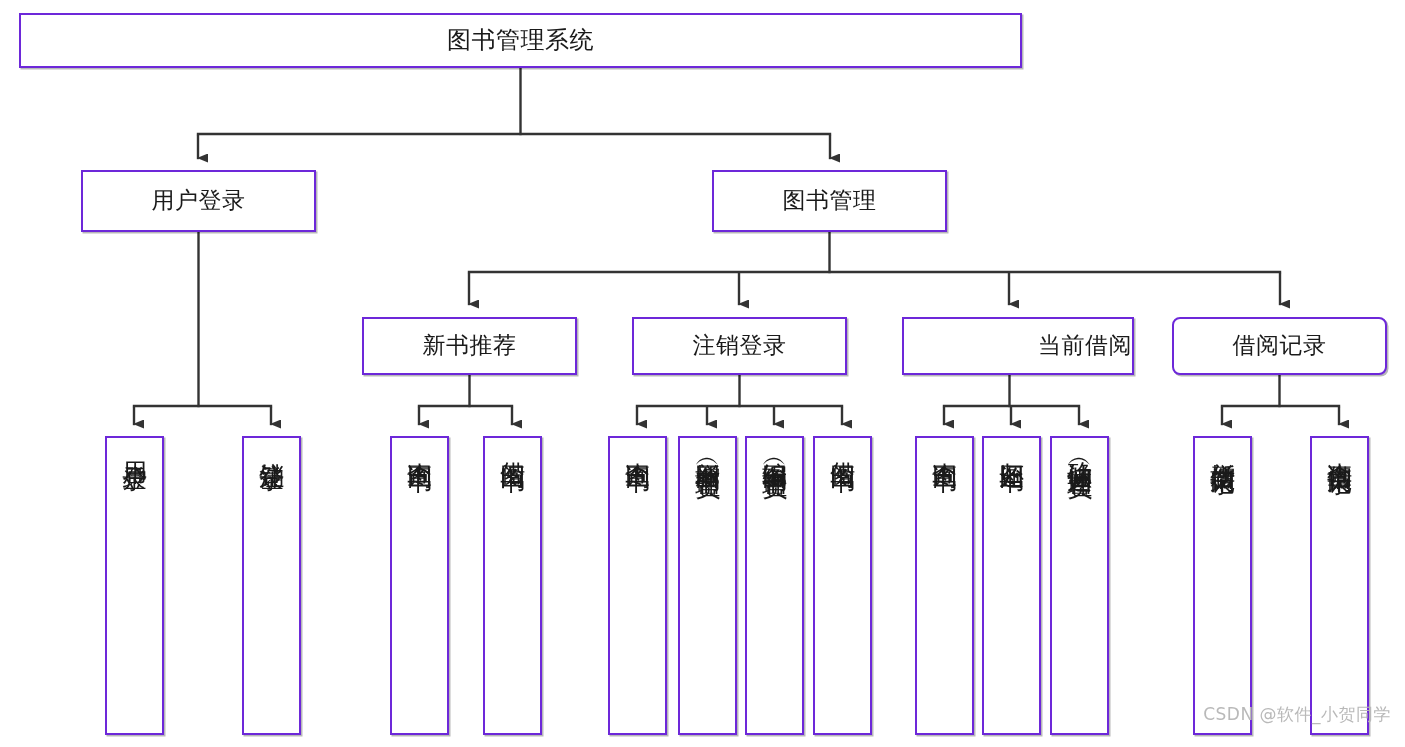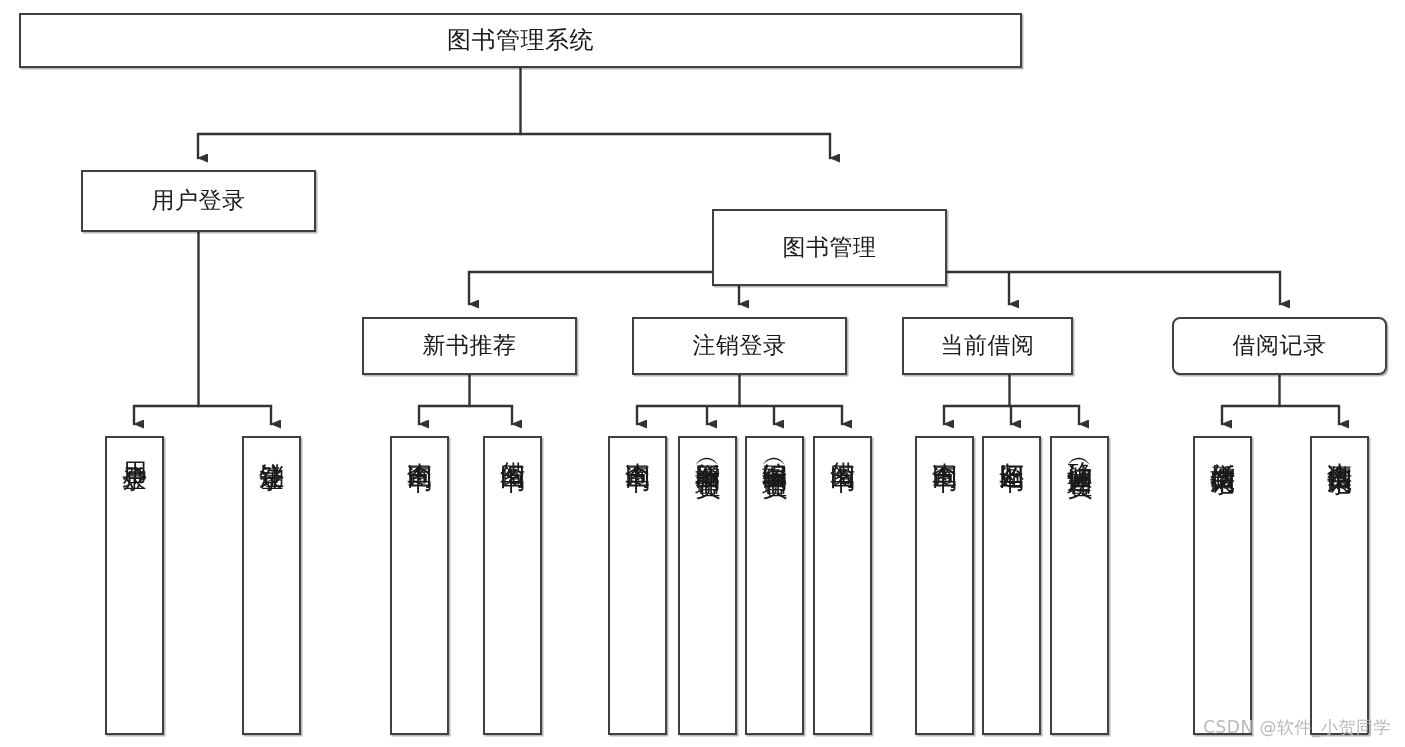--- a/index.html
+++ b/index.html
@@ -21,21 +21,21 @@
     position:absolute;
     left:0; top:0;
     width:1405px; height:747px;
     pointer-events:none;
   }
   
   .node{
     position:absolute;
     box-sizing:border-box;
     background:#ffffff;
-    border:2px solid #404040;
+    border:2px solid #6d28d9;
     box-shadow:1.5px 1.5px 0 rgba(0,0,0,0.28);
     display:flex;
     align-items:center;
     justify-content:center;
     z-index:2;
   }
   .node .label{
     display:block;
     white-space:nowrap;
     letter-spacing:0.5px;
@@ -58,21 +58,21 @@
     line-height:1.02;
     letter-spacing:2px;
     margin:0 auto;
     padding-top:4px;
     max-height:292px;
   }
   
   #watermark{
     position:absolute;
     right:14px;
-    bottom:8px;
+    bottom:21px;
     font-size:17px;
     color:#b9b9b9;
     letter-spacing:0.5px;
     white-space:nowrap;
     z-index:5;
     font-family:"DejaVu Sans","Liberation Sans",sans-serif;
   }
 </style>
 </head>
 <body>
@@ -130,33 +130,33 @@
   </svg>
 
   <div class="node h root" style="left:19px; top:13px; width:1003px; height:55px;">
     <span class="label">图书管理系统</span>
   </div>
 
   <div class="node h" style="left:81px; top:170px; width:235px; height:62px;">
     <span class="label">用户登录</span>
   </div>
 
-  <div class="node h" style="left:712px; top:170px; width:235px; height:77px;margin-top:39px;">
+  <div class="node h" style="left:712px; top:170px; width:235px; height:62px;">
     <span class="label">图书管理</span>
   </div>
 
   <div class="node h" style="left:362px; top:317px; width:215px; height:58px;">
     <span class="label">新书推荐</span>
   </div>
 
   <div class="node h" style="left:632px; top:317px; width:215px; height:58px;">
     <span class="label">注销登录</span>
   </div>
 
-  <div class="node h" style="left:902px; top:317px; width:171px; height:58px;">
+  <div class="node h" style="left:902px; top:317px; width:232px; height:58px;justify-content:flex-end;">
     <span class="label">当前借阅</span>
   </div>
 
   <div class="node h" style="left:1172px; top:317px; width:215px; height:58px;border-radius:8px;">
     <span class="label">借阅记录</span>
   </div>
 
   <div class="node v" style="left:105px; top:436px; width:59px; height:299px;">
     <span class="label">用户登录</span>
   </div>

